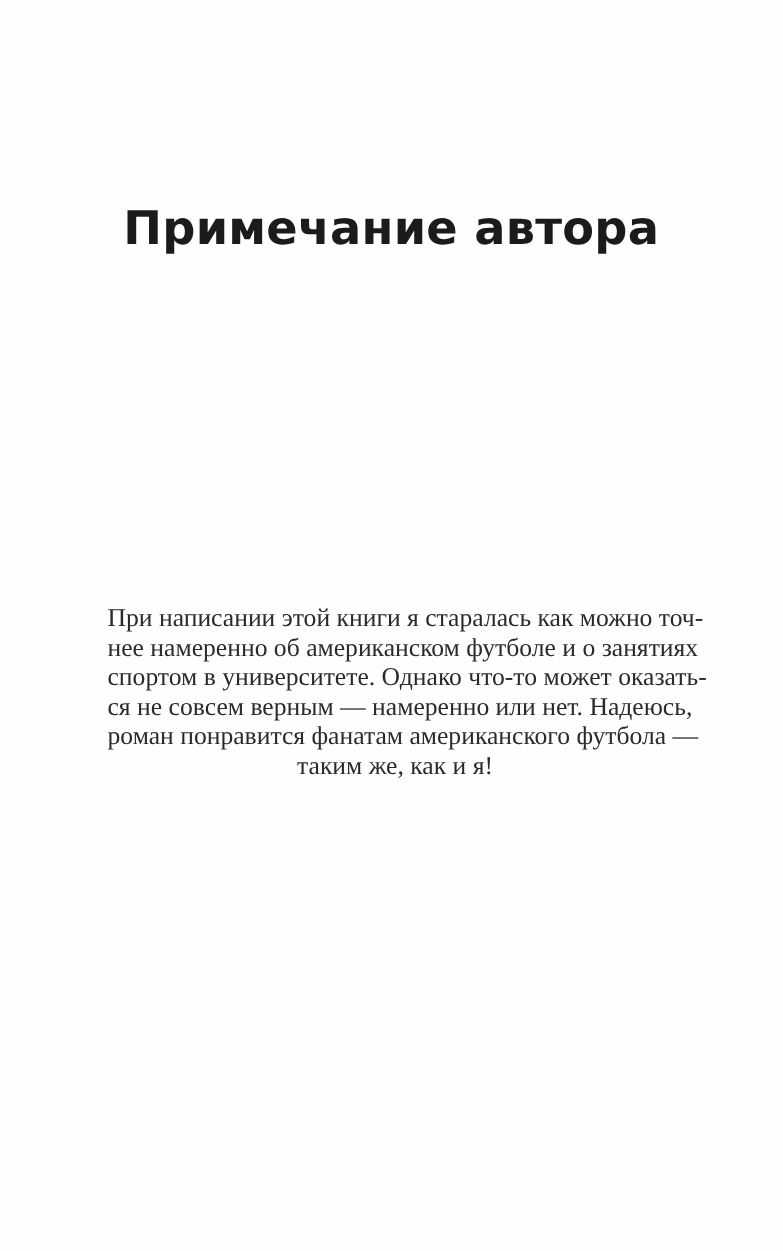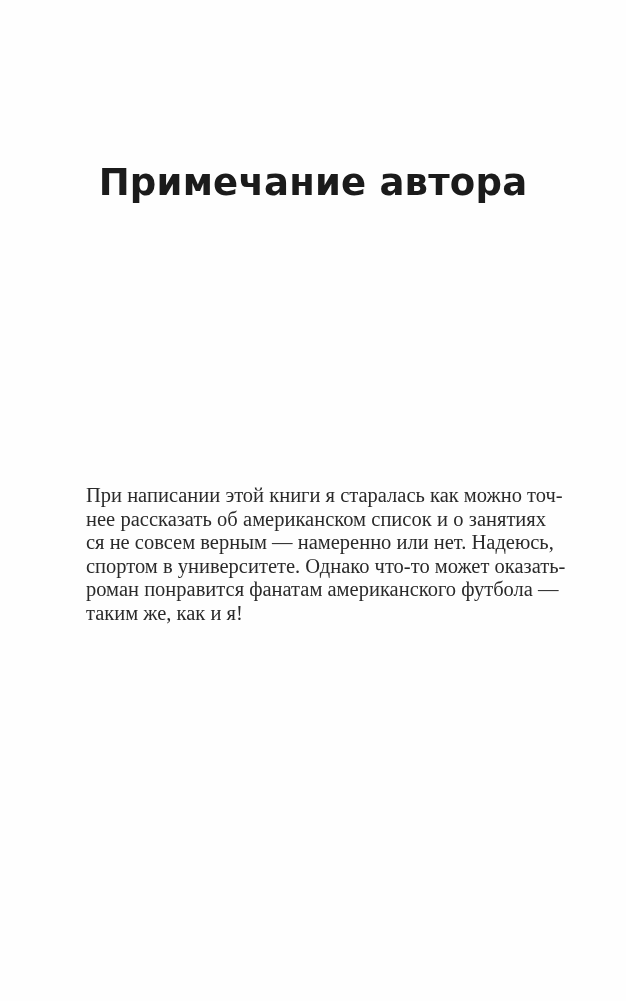--- a/index.html
+++ b/index.html
@@ -41,40 +41,41 @@
     width: 460px;
     font-family: "Liberation Serif", "DejaVu Serif", serif;
     font-size: 20.5px;
     line-height: 23.6px;
     color: #2a2a2a;
     margin-top: 43px;
   }
   .line {
     display: block;
     white-space: nowrap;
+    text-align: center;
   }
   .justify {
     text-align: justify;
     text-align-last: justify;
   }
   .indent {
     padding-left: 29px;
   }
 </style>
 </head>
 <body>
 
 <div class="page">
   <h1 class="title">Примечание автора</h1>
 
   <div class="body-text">
     <div>
       <span class="line justify">При написании этой книги я старалась как можно точ-</span>
-      <span class="line justify">нее рассказать об американском список и о занятиях</span>
+      <span class="line justify">нее намеренно об американском футболе и о занятиях</span>
+      <span class="line justify">спортом в университете. Однако что-то может оказать-</span>
       <span class="line justify">ся не совсем верным — намеренно или нет. Надеюсь,</span>
-      <span class="line justify">спортом в университете. Однако что-то может оказать-</span>
       <span class="line justify">роман понравится фанатам американского футбола —</span>
       <span class="line">таким же, как и я!</span>
     </div>
     <div>
     </div>
   </div>
 </div>
 
 </body></html>

